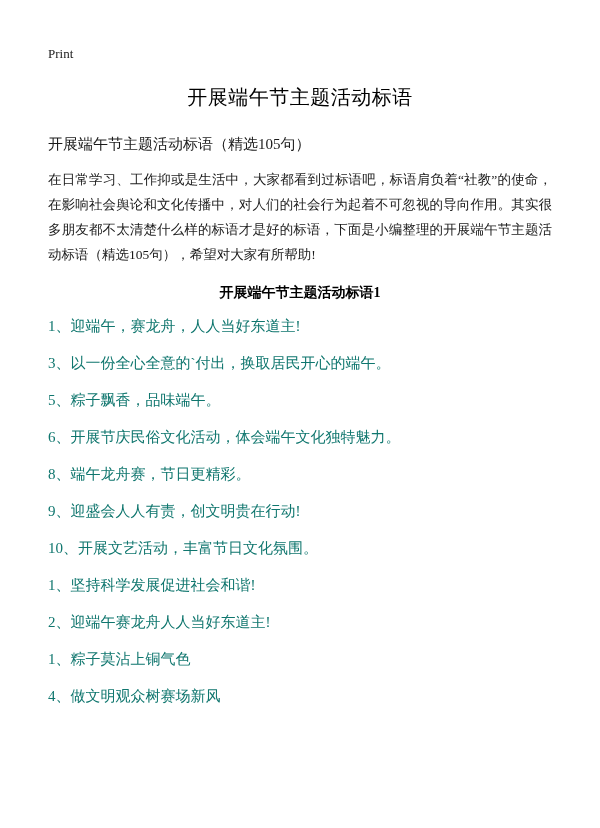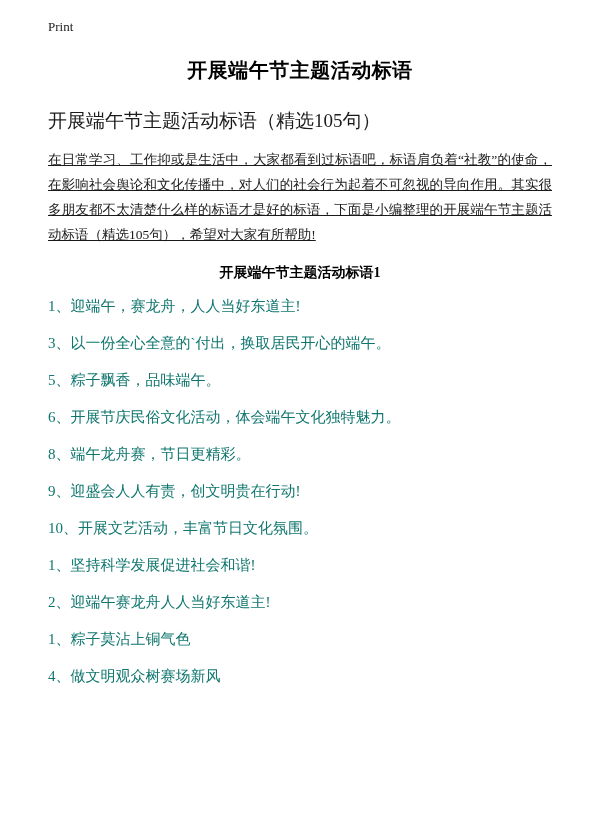--- a/index.html
+++ b/index.html
@@ -12,50 +12,49 @@
     background: #ffffff;
     font-family: "Liberation Serif", "DejaVu Serif", serif;
     color: #1a1a1a;
     overflow: hidden;
   }
   .page {
     position: relative;
     width: 600px;
     height: 636px;
     box-sizing: border-box;
-    padding: 17px 48px 0 48px;
+    padding: 44px 48px 0 48px;
   }
   .print-link {
     font-size: 13px;
     color: #222;
     font-family: "Liberation Serif", "DejaVu Serif", serif;
     margin: 0 0 18px 0;
     display: inline-block;
     cursor: pointer;
   }
   .doc-title {
     text-align: center;
     font-size: 20px;
-    font-weight: bold;
+    font-weight: normal;
     margin: 4px 0 24px 0;
     letter-spacing: 0.5px;
     color: #000;
   }
   .subtitle {
-    font-size: 19px;
+    font-size: 15px;
     margin: 0 0 14px 0;
     color: #1a1a1a;
   }
   .intro {
     font-size: 13.5px;
     line-height: 1.85;
     text-align: justify;
     margin: 0 0 16px 0;
     color: #1a1a1a;
-    text-decoration: underline;
   }
   .section-head {
     font-size: 14px;
     font-weight: bold;
     margin: 16px 0 12px 0;
     color: #000;
     text-align: center;
   }
   .item {
     font-size: 15px;

